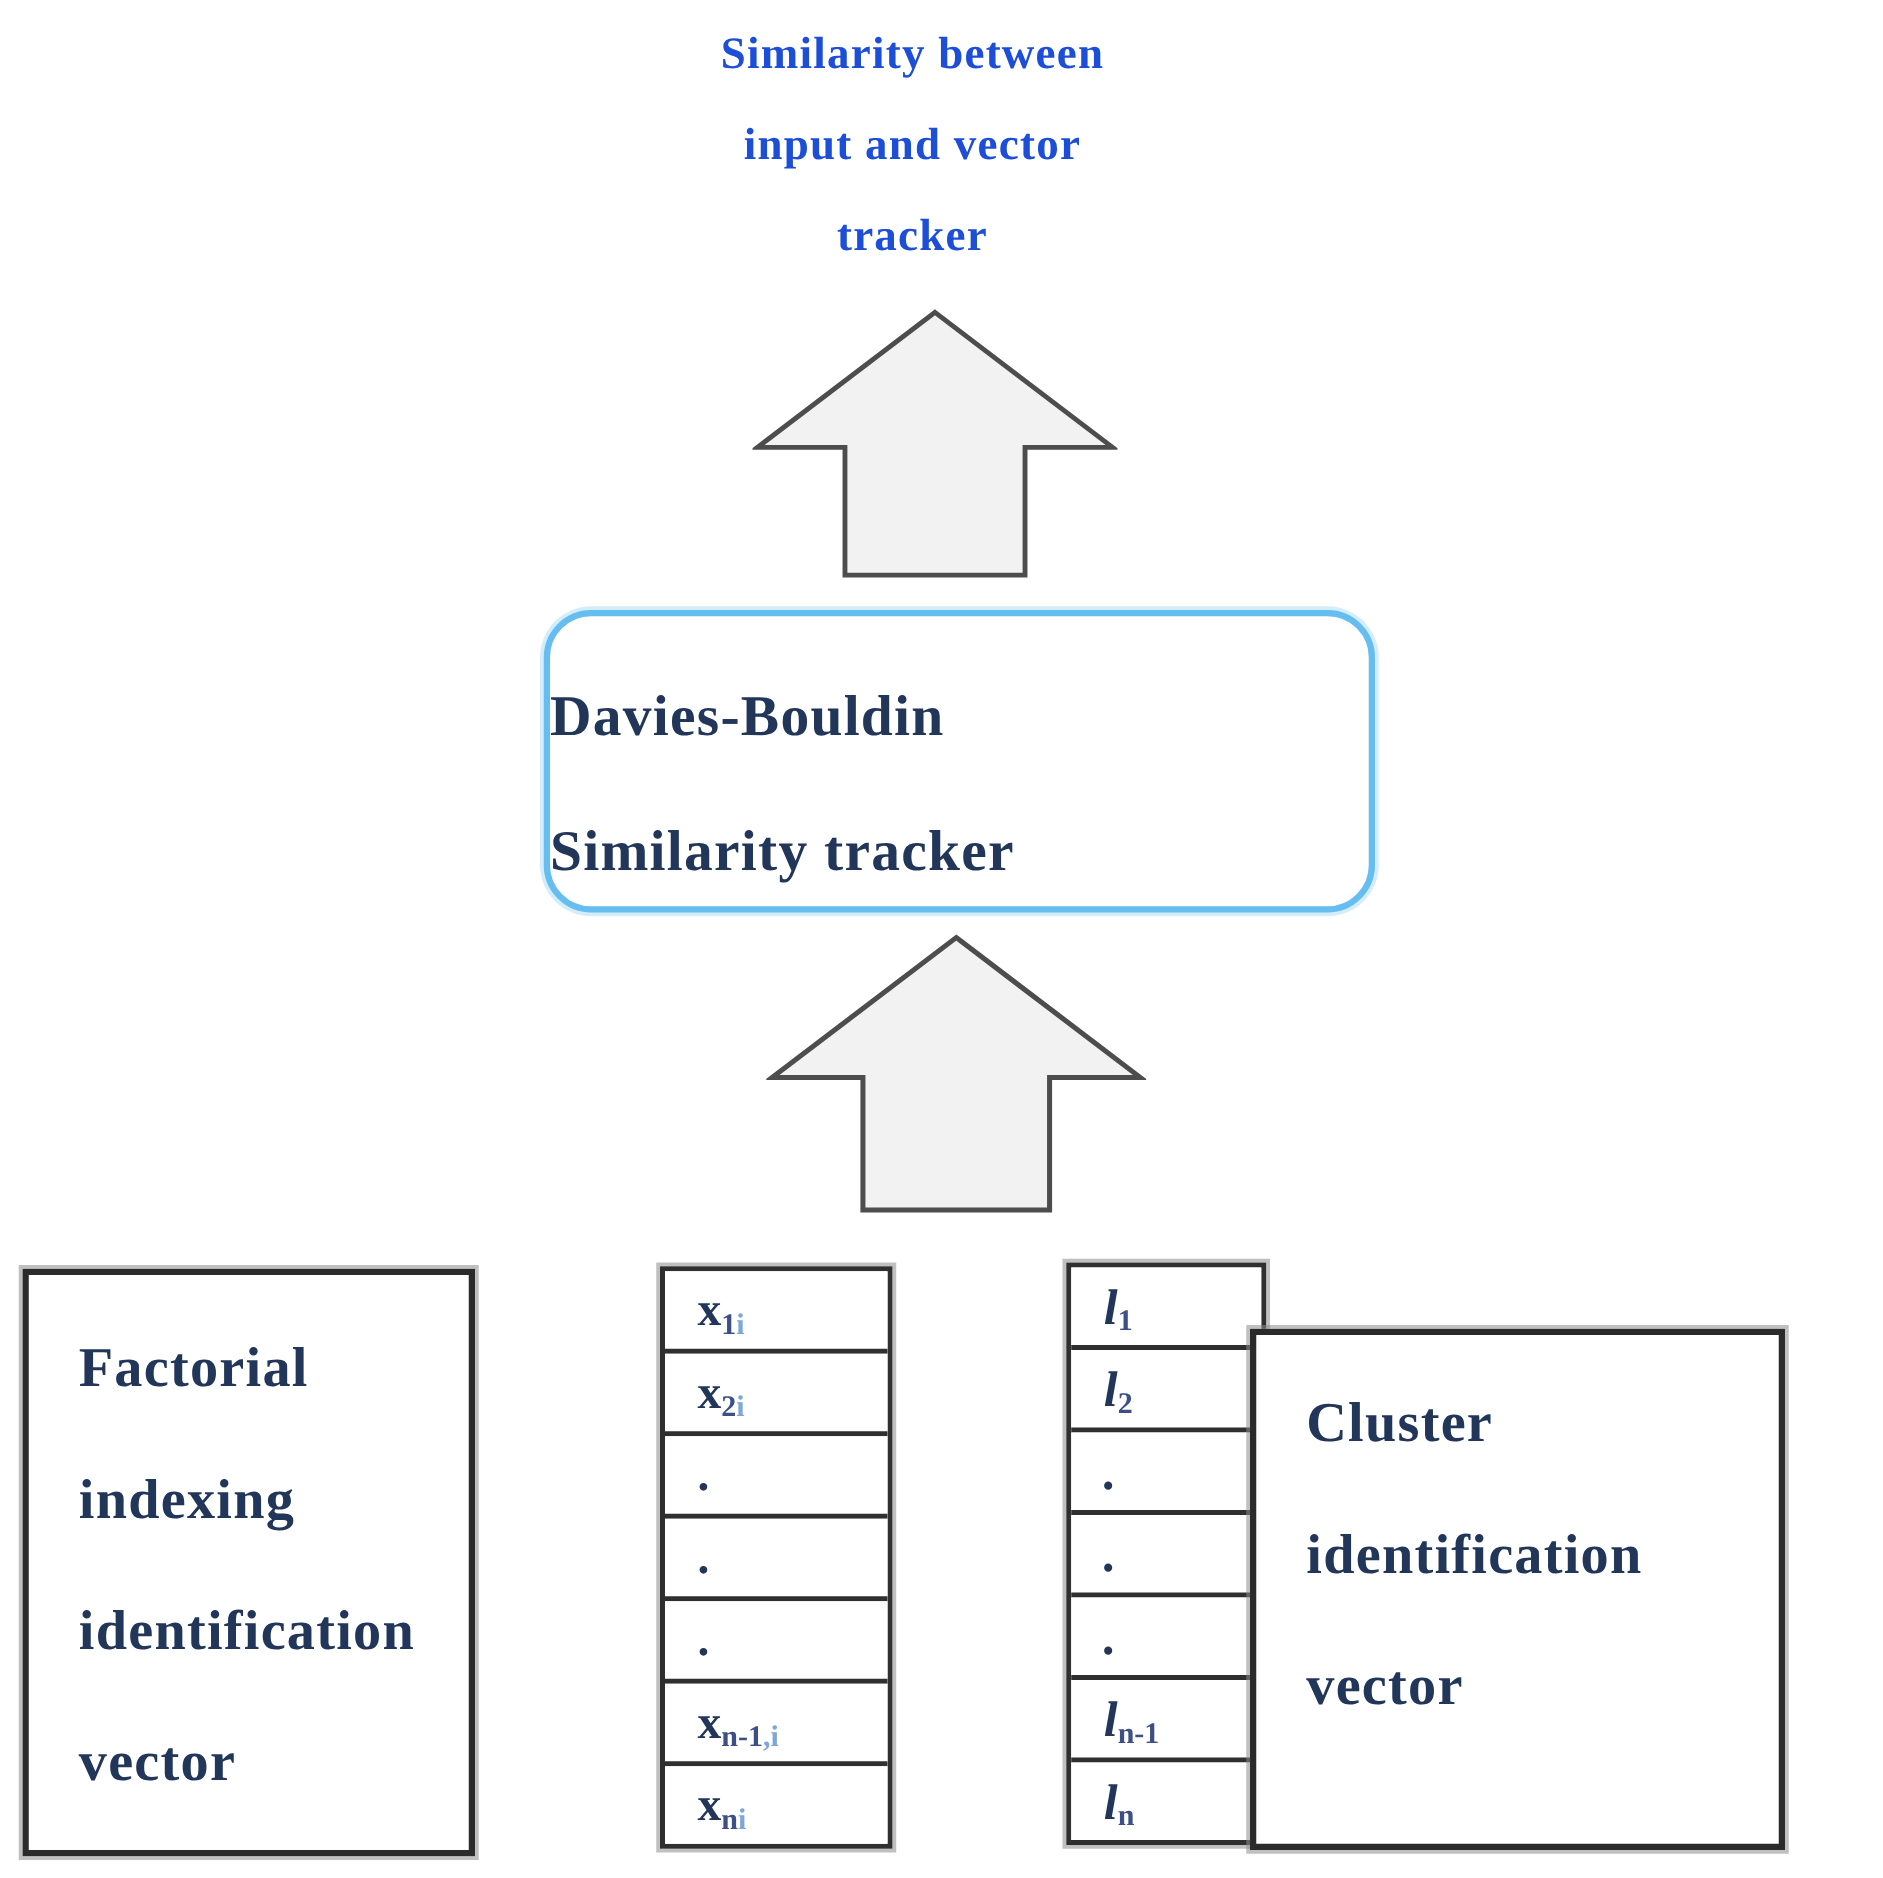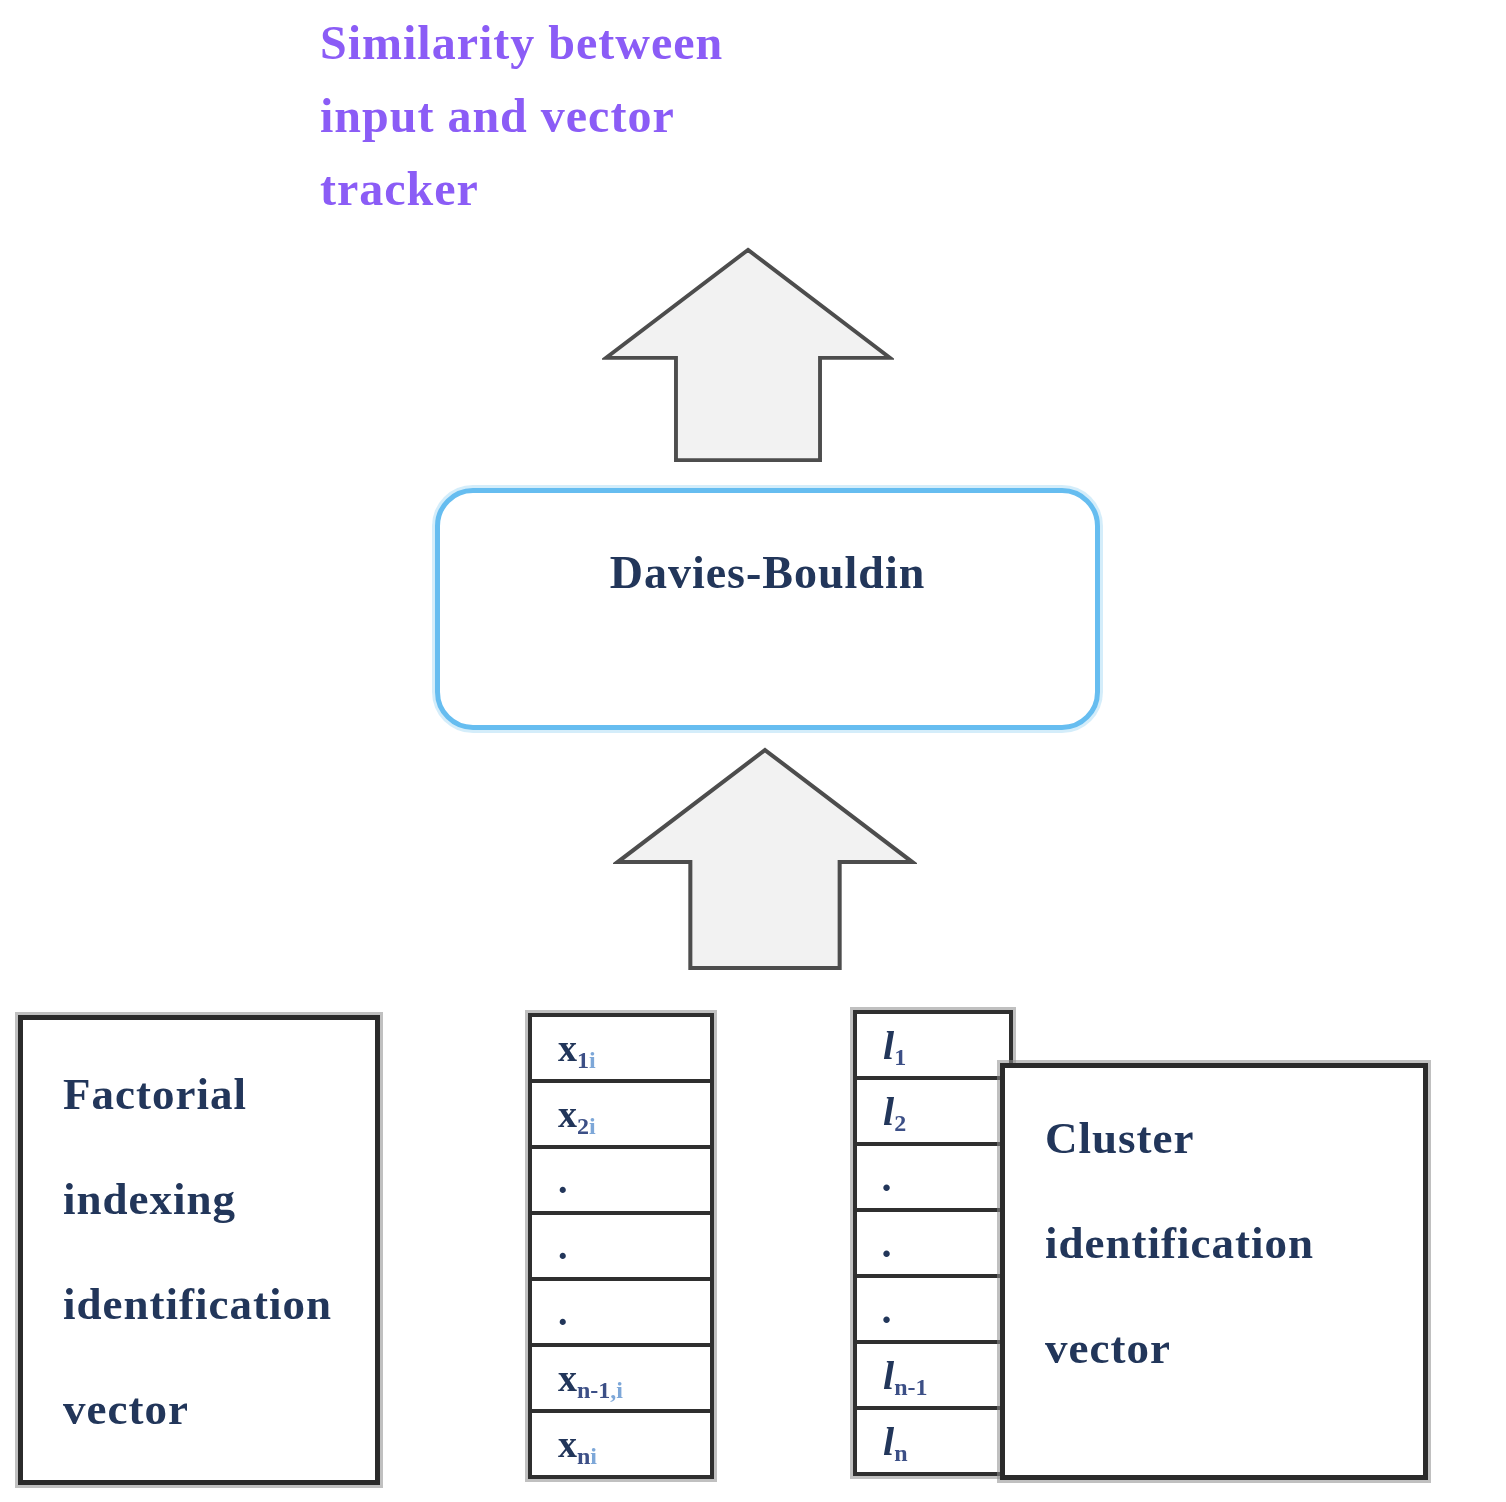--- a/index.html
+++ b/index.html
@@ -3,32 +3,32 @@
 <meta charset="utf-8">
 <style>
   html,body { margin:0; padding:0; background:#ffffff; }
   #canvas {
     position:relative; width:1506px; height:1502px; background:#ffffff;
     font-family:"Liberation Serif", serif; color:#22365a; overflow:hidden;
   }
   
   .title {
     position:absolute; left:320px; top:6px; width:820px;
-    font-weight:bold; font-size:48px; line-height:73px;
-    letter-spacing:1px; color:#8b5cf6;
+    text-align:center; font-weight:bold; font-size:36px; line-height:73px;
+    letter-spacing:1px; color:#1d4ed8;
   }
   
   .arrow { position:absolute; }
   .arrow polygon { fill:#f2f2f2; stroke:#4d4d4d; stroke-width:4; stroke-linejoin:miter; }
   
   .tracker {
     position:absolute; left:435px; top:488px; width:665px; height:242px;
     box-sizing:border-box; border:5px solid #66bdf0; border-radius:38px;
     box-shadow:0 0 0 3px rgba(160,215,245,0.45);
-    background:#ffffff; text-align:center;
+    background:#ffffff; text-align:left;
     font-weight:bold; font-size:46px; letter-spacing:1px;
     padding-top:26px;
   }
   .tracker .line { line-height:108px; }
   
   .pbox {
     position:absolute; box-sizing:border-box; background:#ffffff;
     border:5px solid #2b2b2b; outline:3px solid rgba(140,140,140,0.55);
     font-weight:bold; font-size:45px; letter-spacing:1px; color:#22365a;
   }
@@ -62,20 +62,21 @@
     <div>input and vector</div>
     <div>tracker</div>
   </div>
 
   <svg class="arrow" style="left:602px; top:243px;" width="292" height="224" viewBox="0 0 300 224">
     <polygon points="150,4 296,115 224,115 224,220 76,220 76,115 4,115"></polygon>
   </svg>
 
   <div class="tracker">
     <div class="line">Davies-Bouldin</div>
+    <div class="line">Similarity tracker</div>
   </div>
 
   <svg class="arrow" style="left:613px; top:746px;" width="304" height="226" viewBox="0 0 300 224">
     <polygon points="150,4 296,115 224,115 224,220 76,220 76,115 4,115"></polygon>
   </svg>
 
   <div class="pbox left-box">
     <div class="line">Factorial</div>
     <div class="line">indexing</div>
     <div class="line">identification</div>

